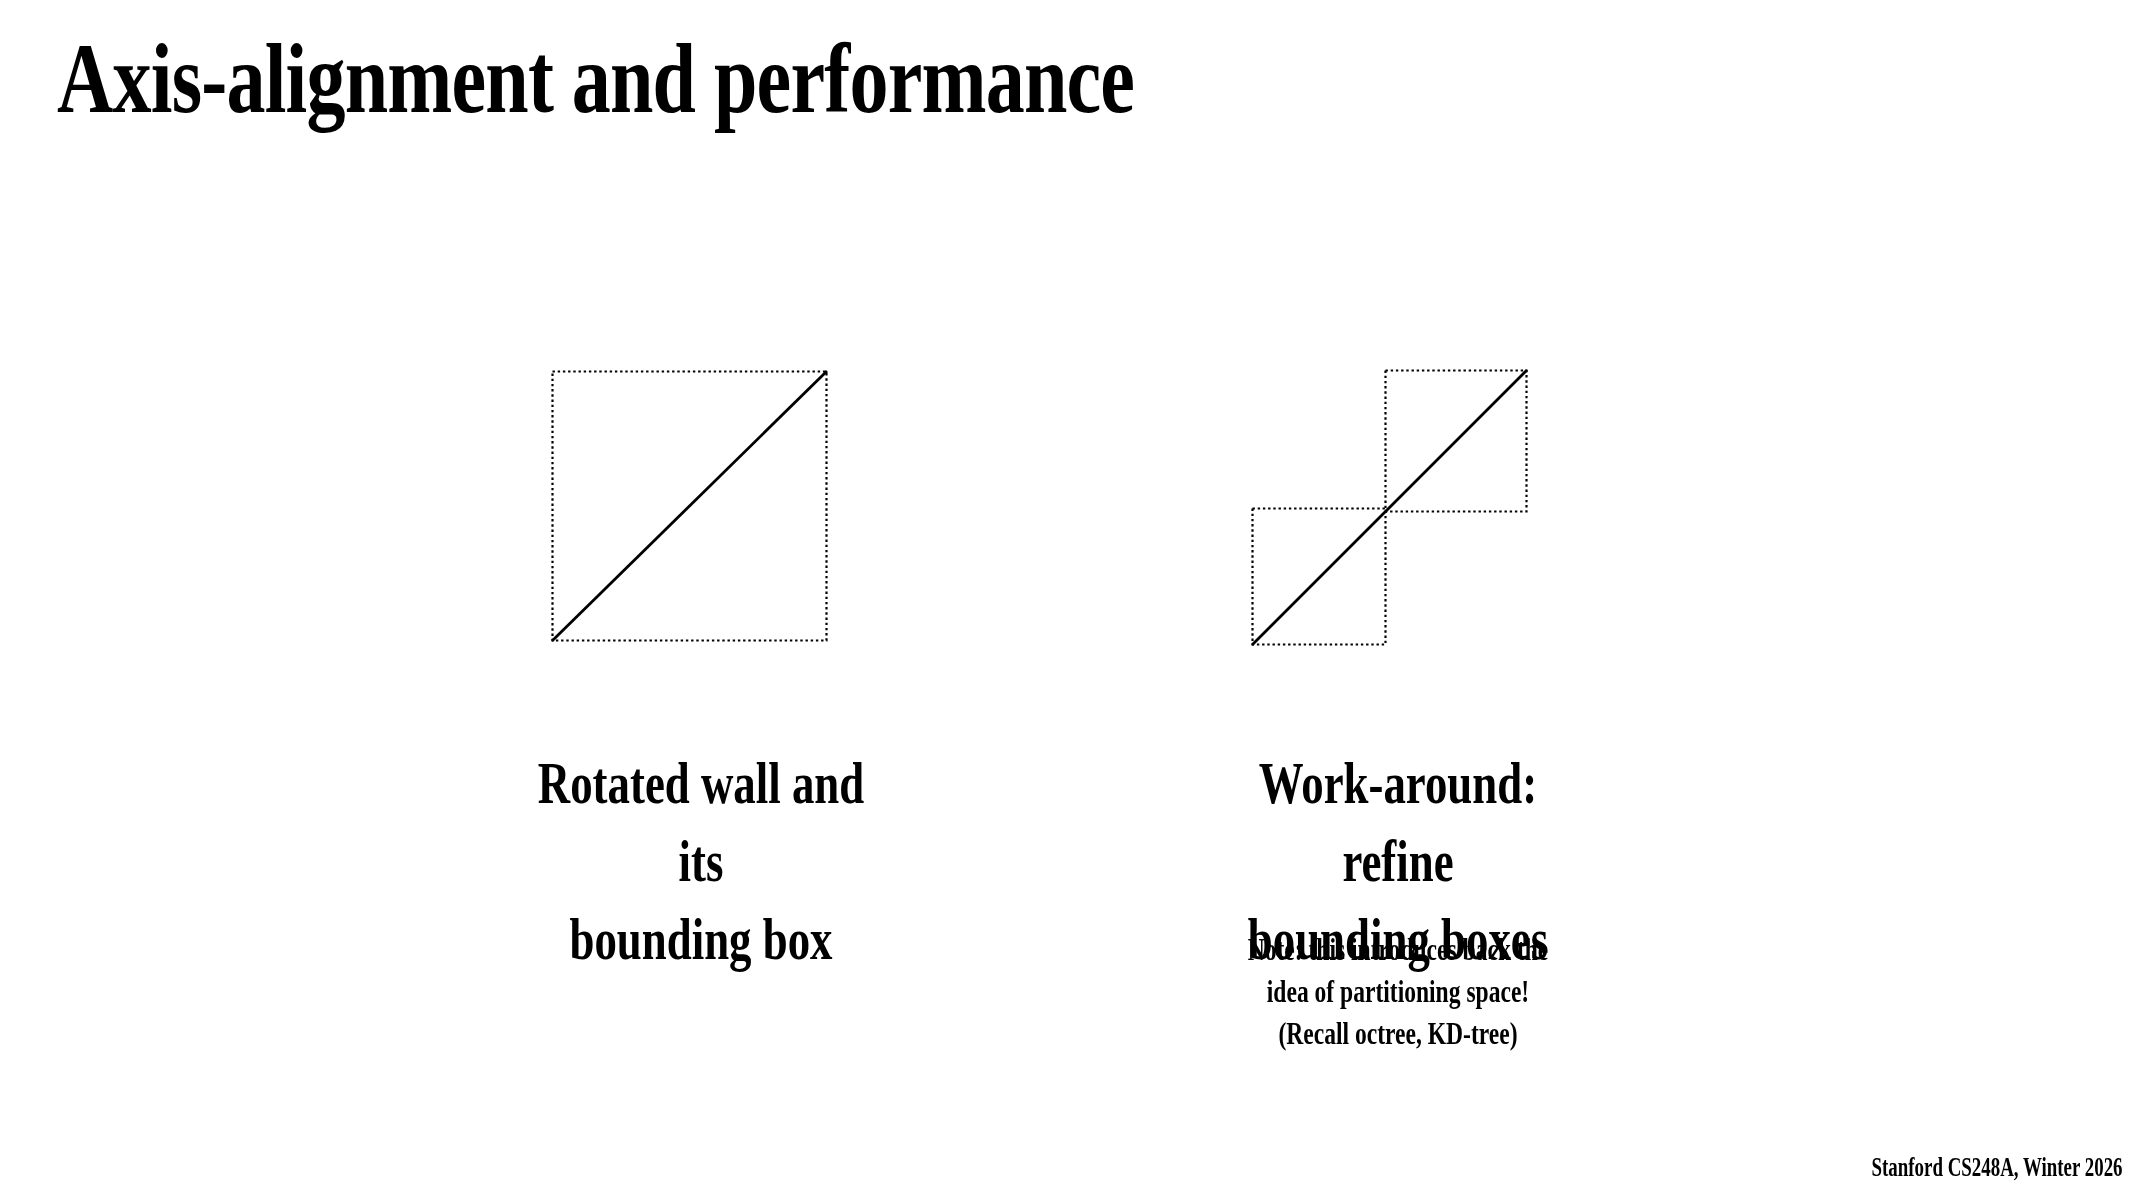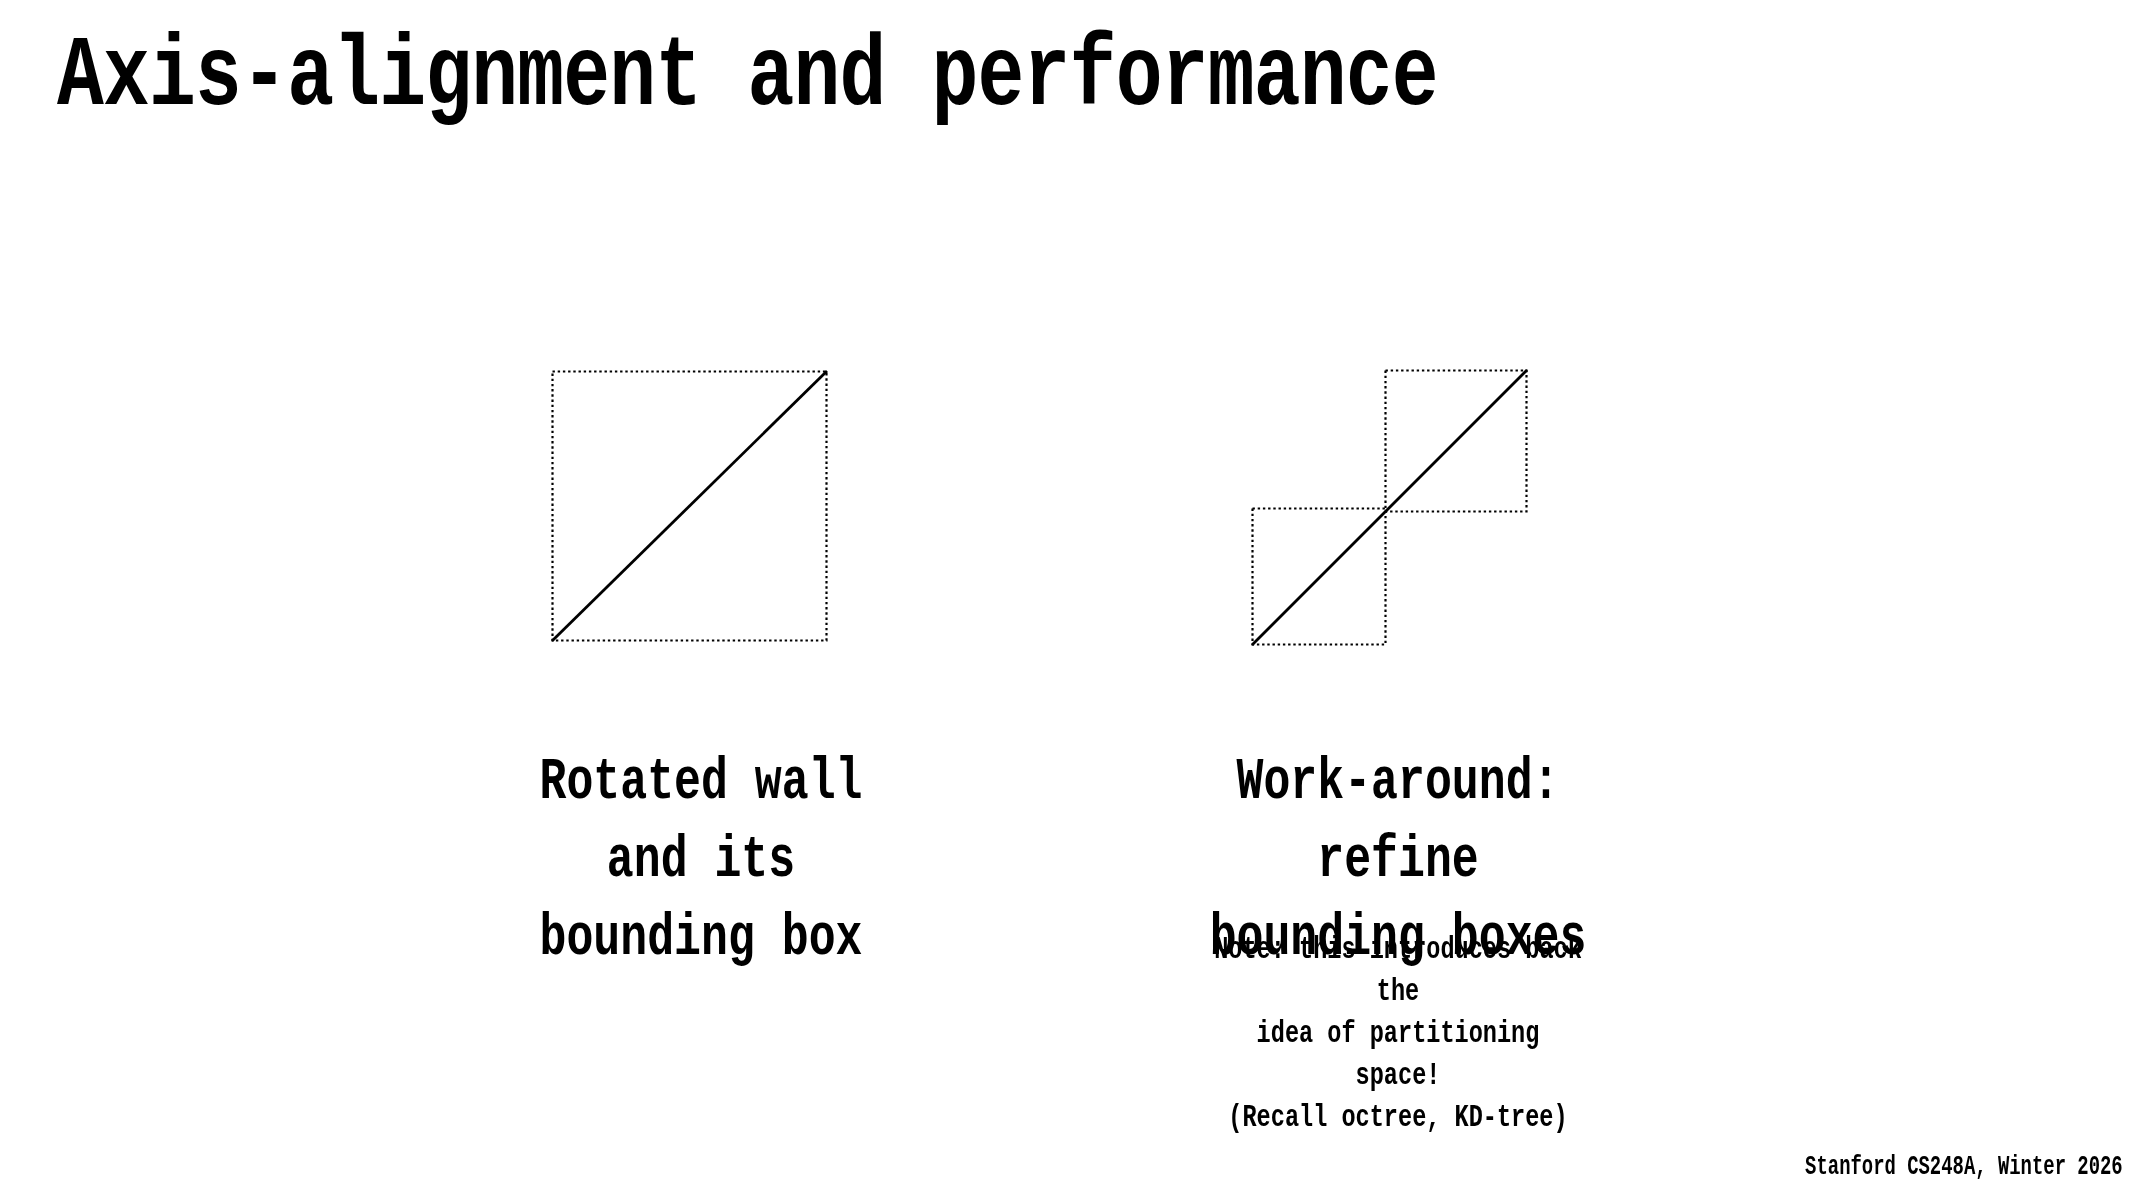--- a/index.html
+++ b/index.html
@@ -6,21 +6,21 @@
     margin: 0;
     padding: 0;
     background: #ffffff;
   }
   .slide {
     position: relative;
     width: 2133px;
     height: 1200px;
     background: #ffffff;
     overflow: hidden;
-    font-family: Liberation Mono, monospace;
+    font-family: Liberation Serif, serif;
     color: #000000;
   }
   .title {
     position: absolute;
     left: 57px;
     top: 21px;
     margin: 0;
     font-size: 100px;
     font-weight: 700;
     letter-spacing: -1px;

